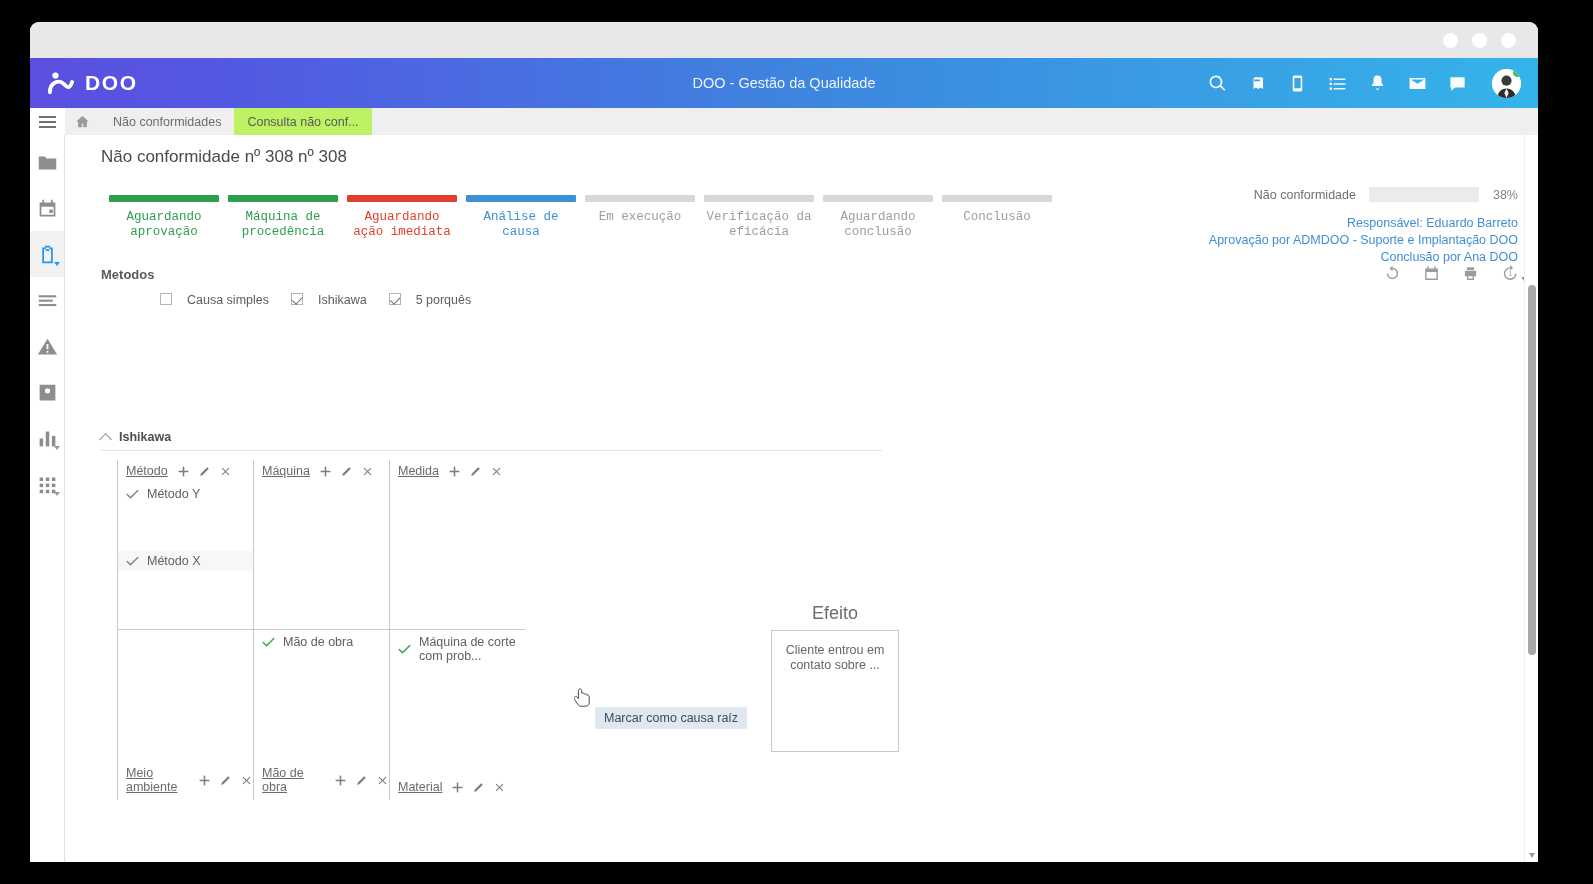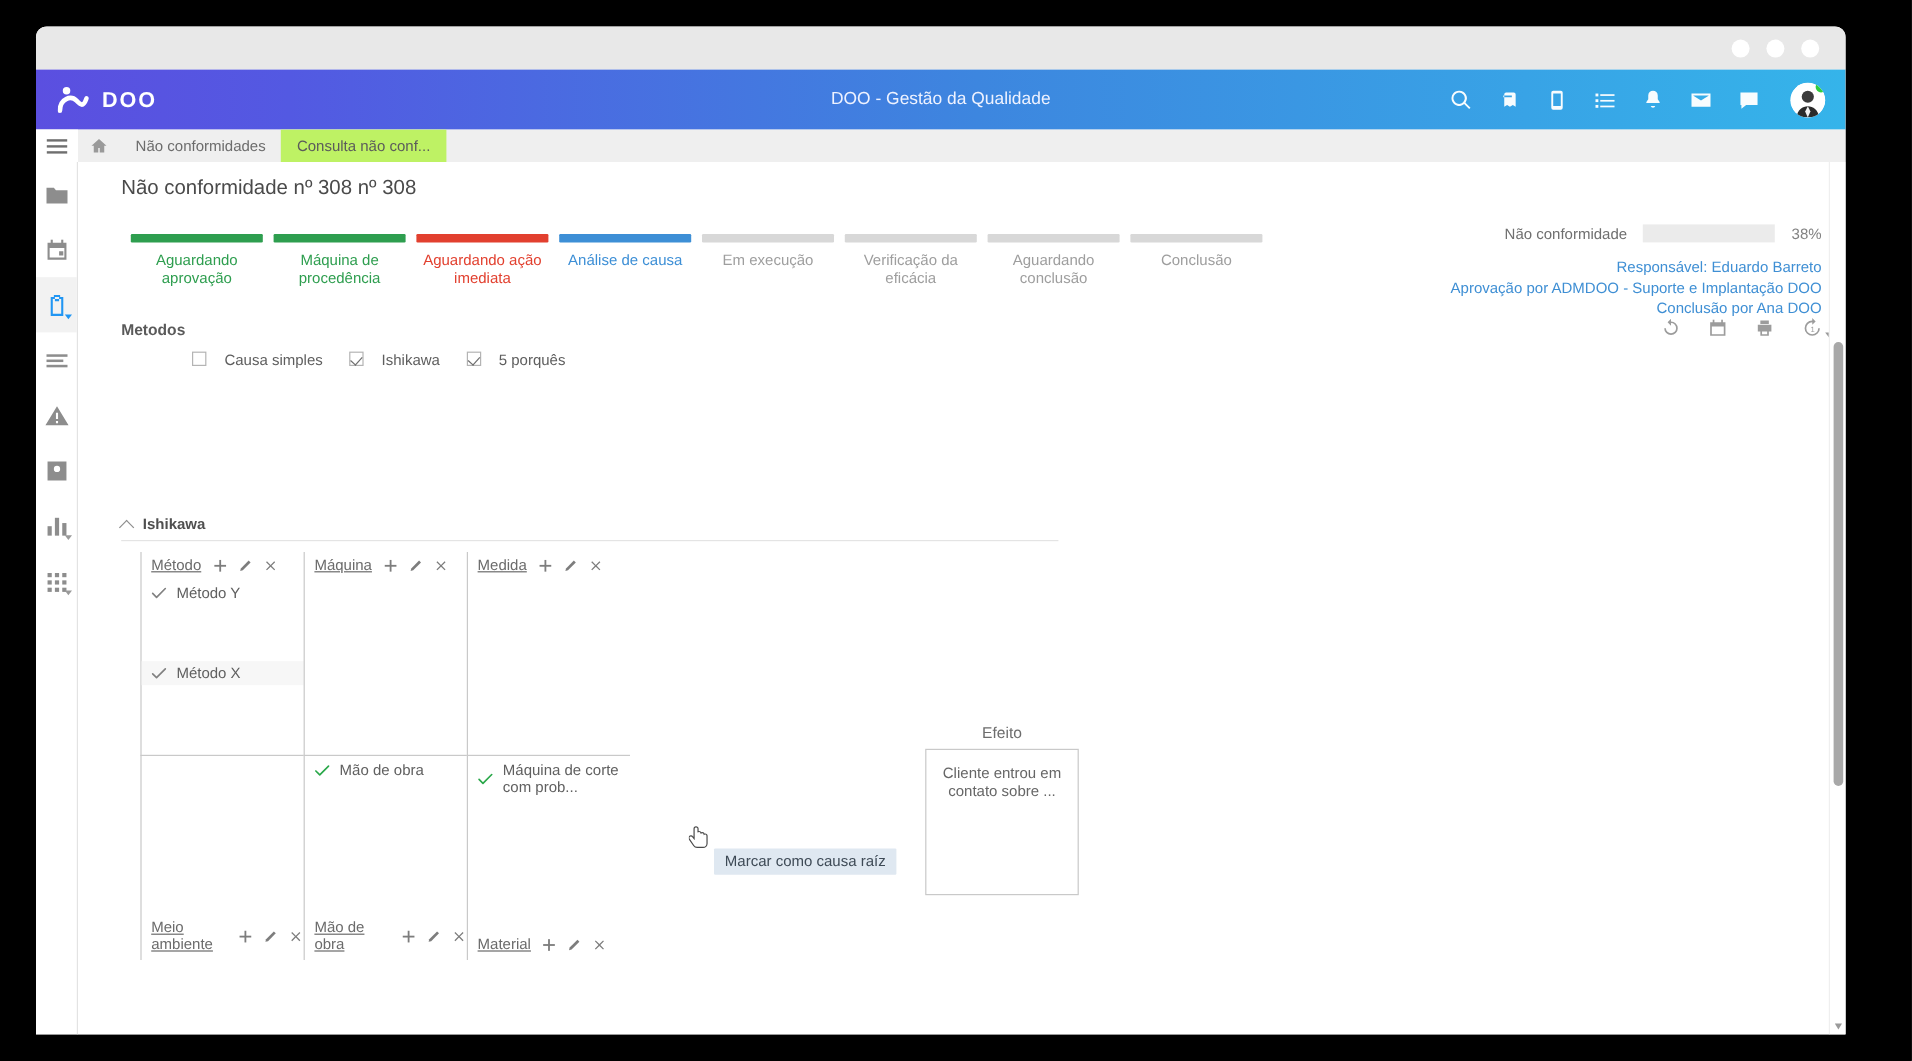--- a/index.html
+++ b/index.html
@@ -30,21 +30,21 @@
 
   
   .appbar {
     height: 50px;
     background: linear-gradient(90deg, #5b4fe0 0%, #5359e2 14%, #3d86df 52%, #35b4ea 100%);
     display: flex; align-items: center; position: relative;
   }
   .brand { display: flex; align-items: center; gap: 11px; padding-left: 18px; }
   .brand-mark { width: 26px; height: 24px; }
   .brand-text {
-    color: #fff; font-size: 18px; font-weight: bold; letter-spacing: 1.6px;
+    color: #fff; font-size: 21px; font-weight: bold; letter-spacing: 1.6px;
   }
   .app-title {
     position: absolute; left: 0; right: 0; text-align: center;
     color: #eef2ff; font-size: 14.5px; pointer-events: none;
   }
   .appbar-icons {
     margin-left: auto; display: flex; align-items: center; gap: 21px;
     padding-right: 17px; z-index: 2;
   }
   .appbar-icons .ic { width: 19px; height: 19px; fill: #fff; opacity: .97; cursor: pointer; }
@@ -107,21 +107,21 @@
   }
 
   .page-title {
     position: absolute; left: 36px; top: 12px;
     font-size: 17px; color: #4a4a4a;
   }
 
   
   .workflow {
     position: absolute; left: 44px; top: 60px;
-    display: flex; gap: 9px;
+    display: flex; gap: 9px; font-family: Liberation Mono, monospace;
   }
   .wf-step { width: 110px; text-align: center; cursor: pointer; }
   .wf-bar { height: 7px; border-radius: 1px; background: #d8d8d8; }
   .wf-label {
     margin-top: 8px; font-size: 12.5px; line-height: 14.5px; color: #9e9e9e;
   }
 
   
   .nc-progress {
     position: absolute; right: 20px; top: 52px;
@@ -220,21 +220,21 @@
   }
   .cause.hl { background: #f7f7f7; margin-top: 47px; }
   .tick { width: 13px; flex: 0 0 13px; }
   .tick svg { width: 13px; height: 11px; display: block; }
   .tick.grey svg { stroke: #818181; }
   .tick.green svg { stroke: #2aa84a; }
 
   
   .efeito-wrap { position: absolute; left: 706px; top: 468px; width: 128px; }
   .efeito-label {
-    text-align: center; font-size: 13px; color: #6d6d6d; margin-bottom: 6px;
+    text-align: center; font-size: 18px; color: #6d6d6d; margin-bottom: 6px;
   }
   .efeito-box {
     width: 128px; height: 122px; border: 1.5px solid #c9c9c9; background: #fff;
     padding: 12px 8px; text-align: center; font-size: 12.5px;
     line-height: 15px; color: #666;
   }
 
   
   .tooltip {
     position: absolute; left: 530px; top: 572px;

